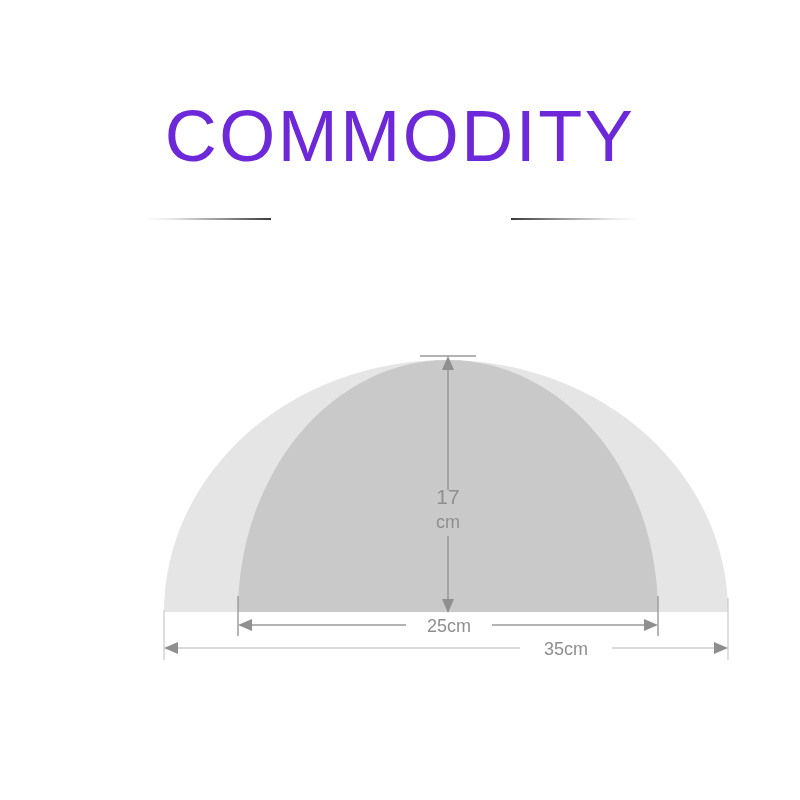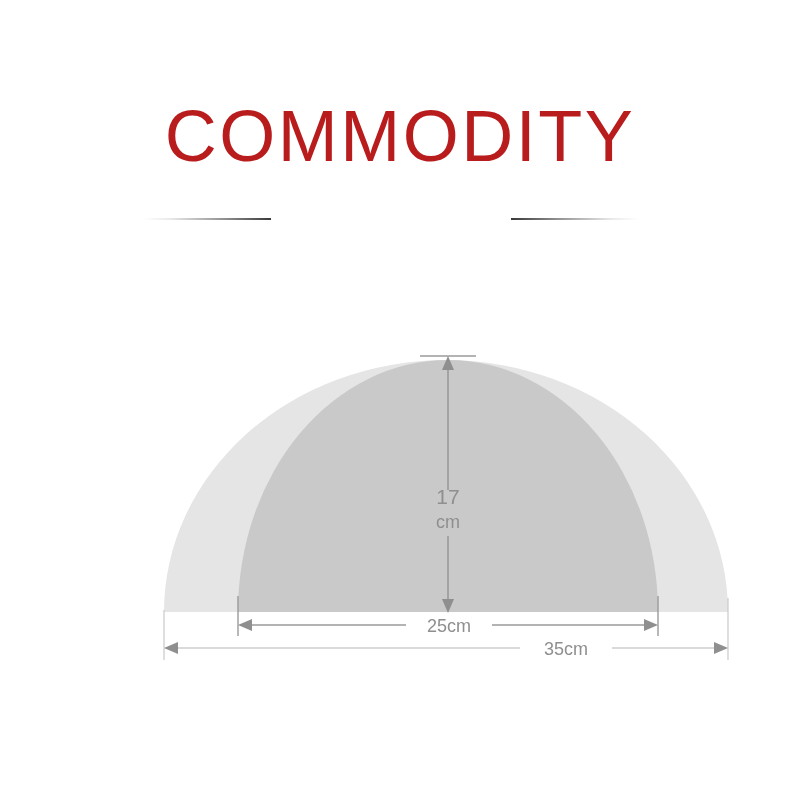--- a/index.html
+++ b/index.html
@@ -29,21 +29,21 @@
   #page-title {
     position: absolute;
     left: 0;
     top: 98px;
     width: 800px;
     text-align: center;
     font-family: "Liberation Sans", sans-serif;
     font-size: 72px;
     font-weight: 300;
     letter-spacing: 2.5px;
-    color: #b91c1c;
+    color: #6d28d9;
     line-height: 76px;
     white-space: nowrap;
   }
   #title-rules {
     position: absolute;
     left: 0;
     top: 218px;
     width: 800px;
     height: 6px;
   }

